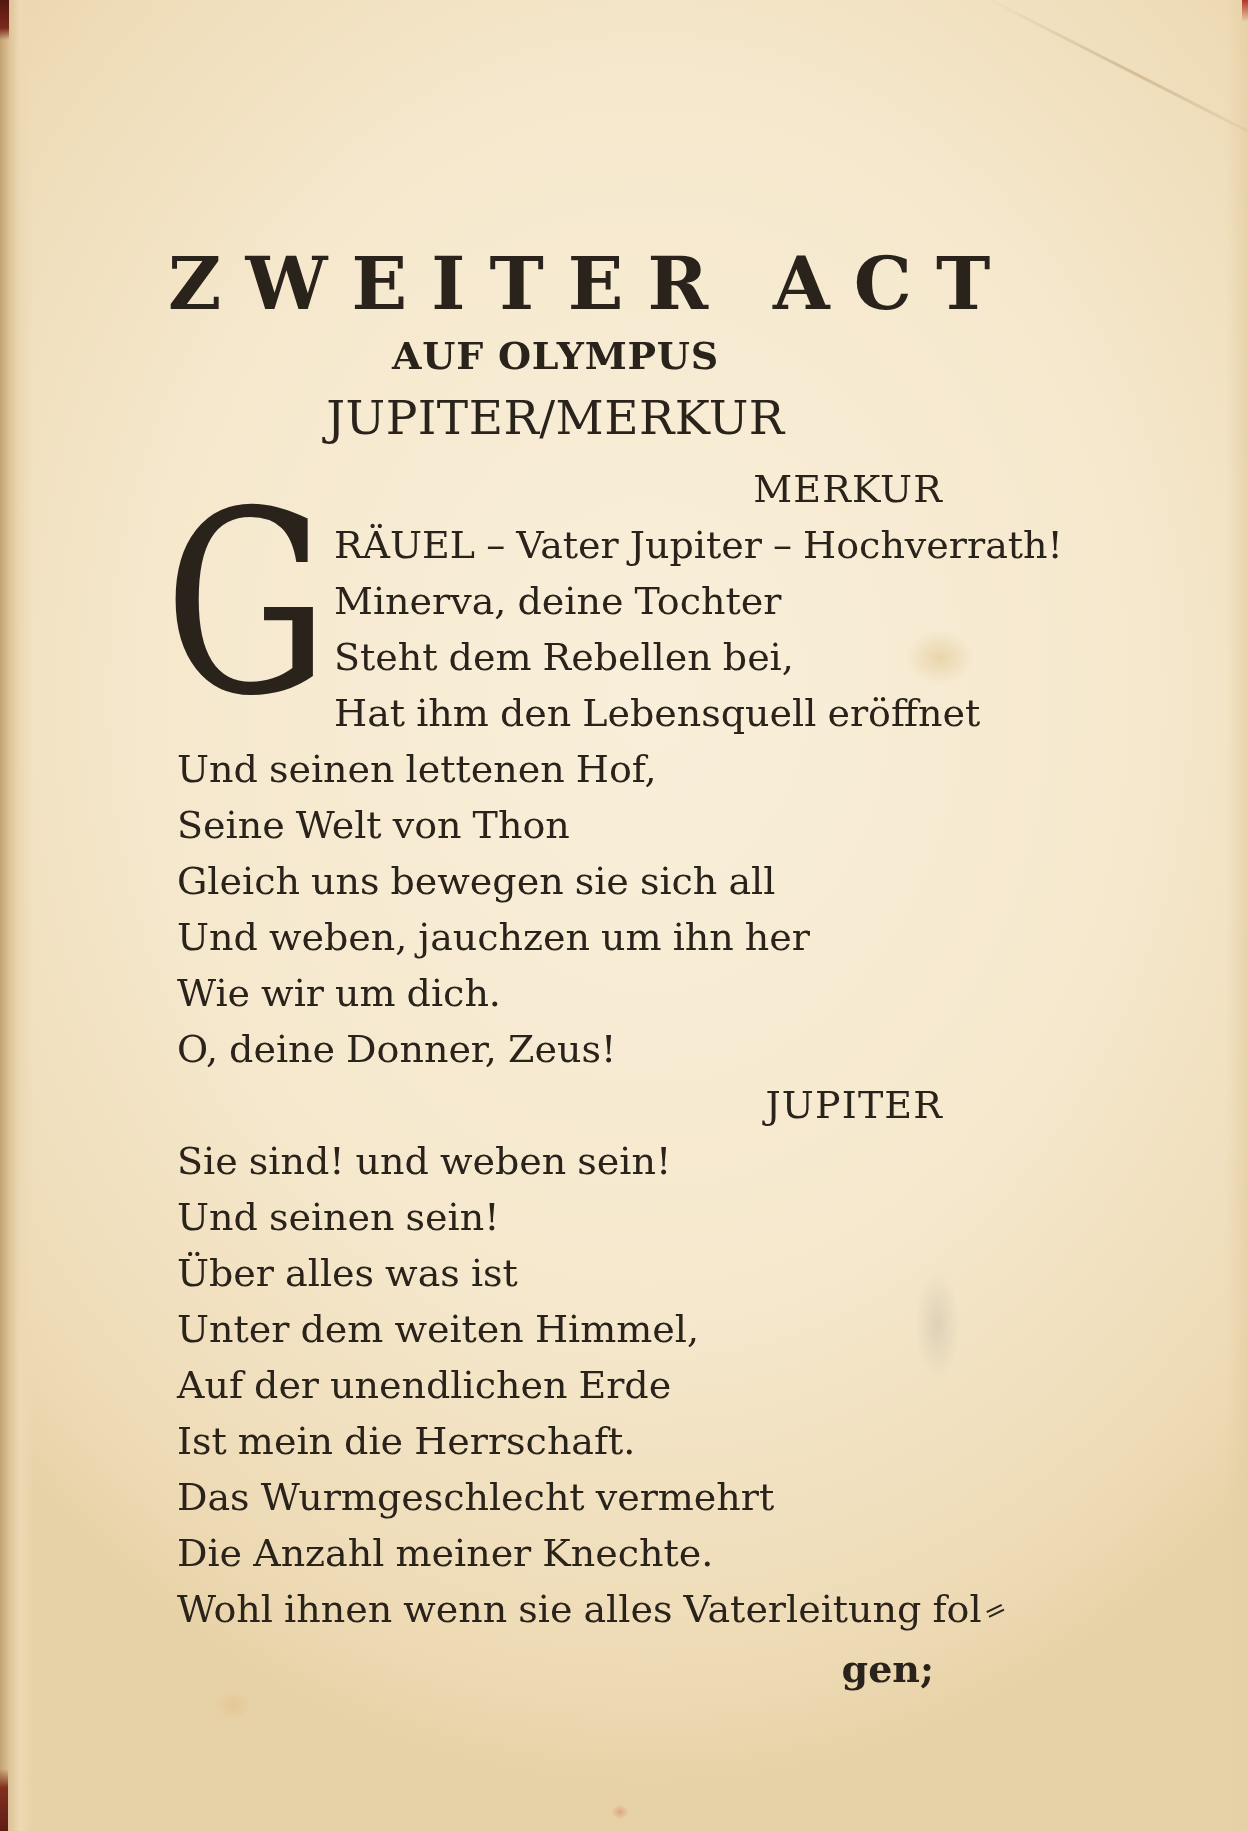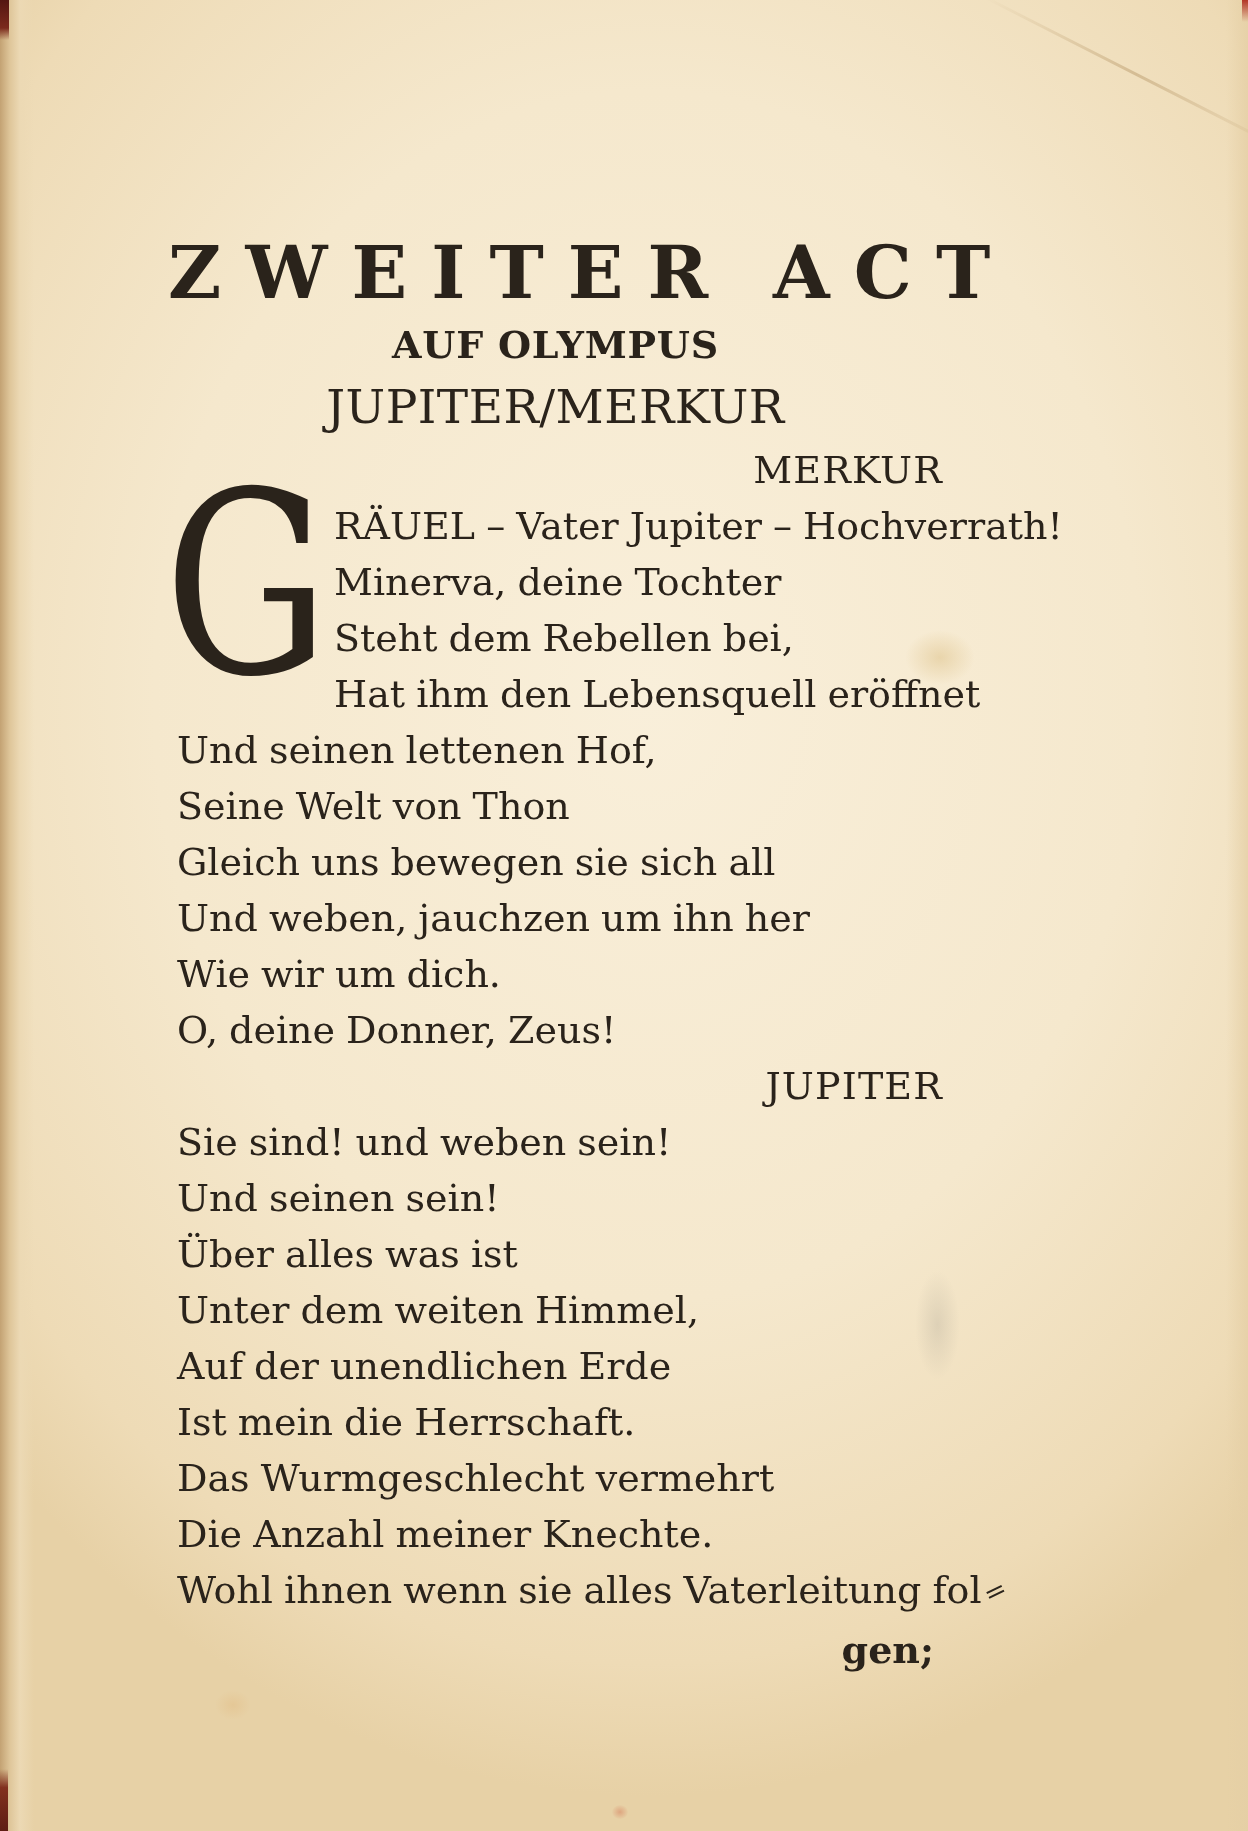--- a/index.html
+++ b/index.html
@@ -45,29 +45,29 @@
   .stain-4{left:612px;top:1805px;width:16px;height:14px;
     background:radial-gradient(ellipse,rgba(214,130,96,.55),rgba(214,130,96,0) 75%);}
 
   .text-block{
     position:absolute;left:168px;top:236px;width:775px;
   }
   .act-title{
     font-size:73px;line-height:73px;font-weight:bold;
     letter-spacing:.33em;word-spacing:-.12em;
     text-align:center;white-space:nowrap;
-    margin:0 0 14px 0;
+    margin:11px 0 14px 0;
   }
   .scene-heading{
     font-size:38px;line-height:44px;font-weight:bold;
     letter-spacing:.02em;text-align:center;margin:0 0 15px 0;
   }
   .character-list{
     font-size:47px;line-height:50px;font-weight:normal;
-    letter-spacing:.01em;text-align:center;margin:0 0 15px 0;
+    letter-spacing:.01em;text-align:center;margin:0 0 23px 0;
   }
   .speaker{
     font-size:38px;line-height:47px;font-weight:normal;
     letter-spacing:.03em;text-align:right;margin:0;
   }
   .speech{position:relative;}
   .vline{
     font-size:38px;line-height:47px;white-space:nowrap;
     word-spacing:-1px;margin:9px;
   }

